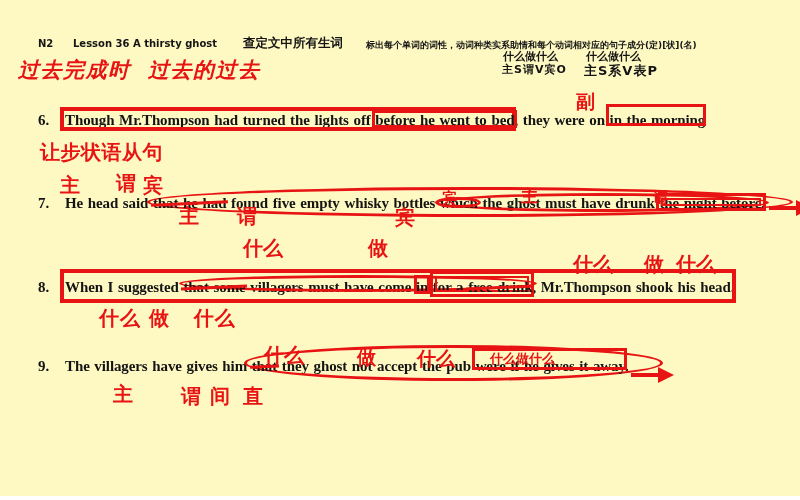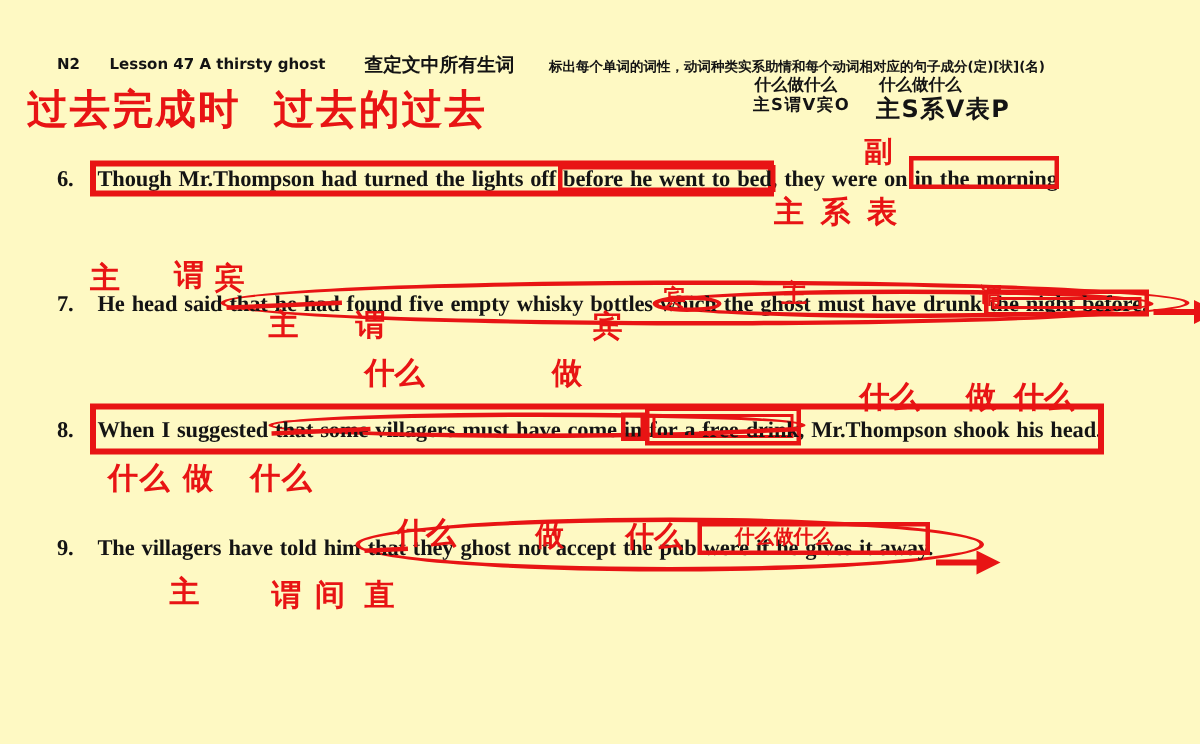--- a/index.html
+++ b/index.html
@@ -38,35 +38,35 @@
   .arrow .head { position:absolute; left:27px; top:0; width:0; height:0;
                  border-top:8px solid transparent; border-bottom:8px solid transparent;
                  border-left:16px solid var(--red); }
 </style>
 </head>
 <body>
 
 <div id="canvas">
 
   <span class="blab" style="left:38px; top:38px; font-size:10px;">N2</span>
-  <span class="blab" style="left:73px; top:38px; font-size:10px;">Lesson 47 A thirsty ghost</span>
+  <span class="blab" style="left:73px; top:38px; font-size:10px;">Lesson 36 A thirsty ghost</span>
   <span class="blab" style="left:243px; top:36px; font-size:12.5px;">查定文中所有生词</span>
   <span class="blab" style="left:318px; top:40px; font-size:9px;margin-left:48px;">标出每个单词的词性，动词种类实系助情和每个动词相对应的句子成分(定)[状](名)</span>
   <span class="blab" style="left:503px; top:51px; font-size:11px;">什么做什么</span>
   <span class="blab" style="left:586px; top:51px; font-size:11px;">什么做什么</span>
   <span class="blab" style="left:502px; top:64px; font-size:11px; letter-spacing:1px;">主S谓V宾O</span>
-  <span class="blab" style="left:584px; top:64px; font-size:16px; letter-spacing:1px;">主S系V表P</span>
+  <span class="blab" style="left:584px; top:64px; font-size:13px; letter-spacing:1px;">主S系V表P</span>
 
-  <span class="lab" style="left:18px; top:60px; font-size:27px; letter-spacing:1.5px;">过去完成时  过去的过去</span>
+  <span class="lab" style="left:18px; top:60px; font-size:21px; letter-spacing:1.5px;font-style:italic;">过去完成时  过去的过去</span>
 
   <div class="sent" style="left:38px; top:107px;">
     <span class="num">6.</span><span class="rel"><span class="shape rbox thick" style="left:-5px; right:-2px; top:-5px; bottom:-3px;"></span><span>Though Mr.Thompson had turned the lights off </span><span class="rel"><span class="shape rbox" style="left:-3px; right:-3px; top:-2px; bottom:0;"></span><span>before he went to bed</span></span></span><span>, they were on </span><span class="rel"><span class="shape rbox" style="left:-4px; right:-1px; top:-8px; bottom:2px;"></span><span>in the morning</span></span>
   </div>
   <span class="lab" style="left:576px; top:92px; font-size:19px;">副</span>
-  <span class="lab" style="left:516px; top:131px; font-size:20px; letter-spacing:2px;">主 系 表</span>
+  <span class="lab" style="left:40px; top:142px; font-size:20px; letter-spacing:0.5px;">让步状语从句</span>
 
   <div class="sent" style="left:38px; top:190px;">
     <span class="num">7.</span><span>He head said </span><span class="rel"><span class="shape oval" style="left:-6px; right:-28px; top:-8px; bottom:-6px;"></span><span class="shape arrow" style="right:-48px; top:5px;">
           <span class="bar"></span>
           <span class="head"></span>
         </span><span class="rel"><span class="shape strike"></span><span>that he had</span></span><span> found five empty whisky bottles </span><span class="rel"><span class="shape oval" style="left:-4px; right:-4px; top:-2px; bottom:-1px;"></span><span class="rel"><span class="shape oval" style="left:-5px; right:-3px; top:2px; bottom:3px;"></span><span>which</span></span><span> the ghost must have drunk </span><span class="rel"><span class="shape rbox dbl" style="left:-3px; right:-1px; top:-2px; bottom:0;"></span><span>the night before.</span></span></span></span>
   </div>
   <span class="lab" style="left:60px;  top:175px; font-size:20px;">主</span>
   <span class="lab" style="left:116px; top:173px; font-size:20px;">谓</span>
   <span class="lab" style="left:143px; top:175px; font-size:20px;">宾</span>
@@ -78,24 +78,24 @@
   <span class="lab" style="left:653px; top:190px; font-size:15px;">谓</span>
 
   <div class="sent" style="left:38px; top:274px;">
     <span class="num">8.</span><span class="rel"><span class="shape rbox thick" style="left:-5px; right:-2px; top:-10px; bottom:-8px;"></span><span>When I suggested </span><span class="rel"><span class="shape oval" style="left:-4px; right:-1px; top:-4px; bottom:3px;"></span><span class="rel"><span class="shape strike"></span><span>that some</span></span><span> villagers must have come </span><span class="rel"><span class="shape rbox" style="left:-2px; right:-2px; top:-4px; bottom:1px;"></span><span>in</span></span><span> </span><span class="rel"><span class="shape rbox dbl" style="left:-3px; right:-2px; top:-8px; bottom:-2px;"></span><span>for a </span><span class="rel"><span class="shape strike"></span><span>free drink</span></span></span><span>,</span></span><span> Mr.Thompson shook his head.</span>
   </span></div>
   <span class="lab" style="left:243px; top:238px; font-size:20px;">什么</span>
   <span class="lab" style="left:368px; top:238px; font-size:20px;">做</span>
   <span class="lab" style="left:573px; top:254px; font-size:20px;">什么</span>
   <span class="lab" style="left:644px; top:254px; font-size:20px;">做</span>
   <span class="lab" style="left:676px; top:254px; font-size:20px;">什么</span>
-  <span class="lab" style="left:72px;  top:308px; font-size:20px; letter-spacing:1px;">什么 做   什么</span>
+  <span class="lab" style="left:99px;  top:308px; font-size:20px; letter-spacing:1px;">什么 做   什么</span>
 
   <div class="sent" style="left:38px; top:353px;">
-    <span class="num">9.</span><span>The villagers have told him </span><span class="rel"><span class="shape oval" style="left:-8px; right:-34px; top:-13px; bottom:-7px;"></span><span class="shape arrow" style="right:-46px; top:9px;">
+    <span class="num">9.</span><span>The villagers have gives him </span><span class="rel"><span class="shape oval" style="left:-8px; right:-34px; top:-13px; bottom:-7px;"></span><span class="shape arrow" style="right:-46px; top:9px;">
           <span class="bar"></span>
           <span class="head"></span>
         </span><span class="rel"><span class="shape strike"></span><span>that</span></span><span> they ghost not accept the pub </span><span class="rel"><span class="shape rbox" style="left:-4px; right:2px; top:-10px; bottom:4px;"></span><span>were if he gives it away.</span></span></span>
   </div>
   <span class="lab" style="left:264px; top:345px; font-size:20px;">什么</span>
   <span class="lab" style="left:357px; top:348px; font-size:19px;">做</span>
   <span class="lab" style="left:417px; top:349px; font-size:19px;">什么</span>
   <span class="lab" style="left:490px; top:352px; font-size:13px;">什么做什么</span>
   <span class="lab" style="left:113px; top:384px; font-size:20px;">主</span>
   <span class="lab" style="left:181px; top:386px; font-size:20px;">谓</span>

